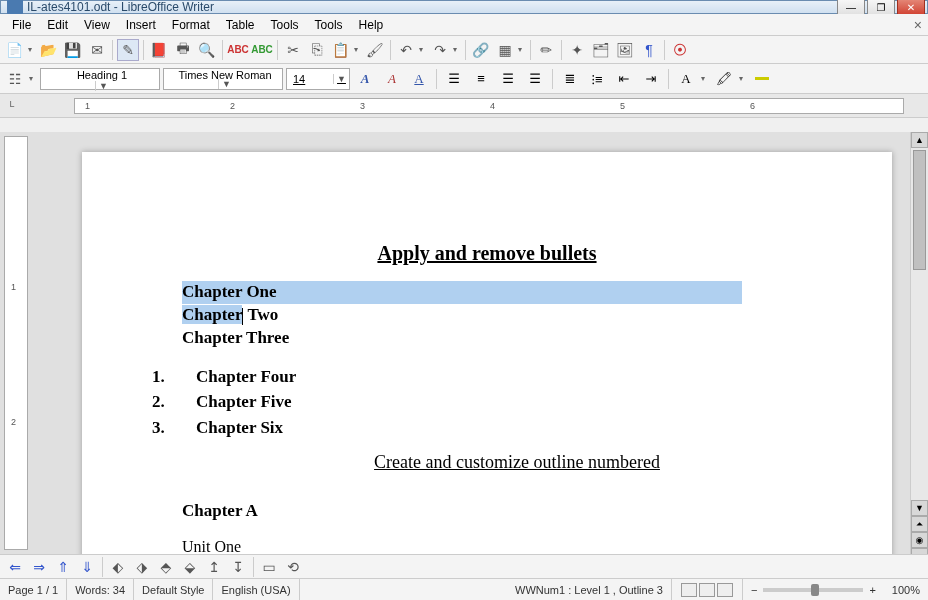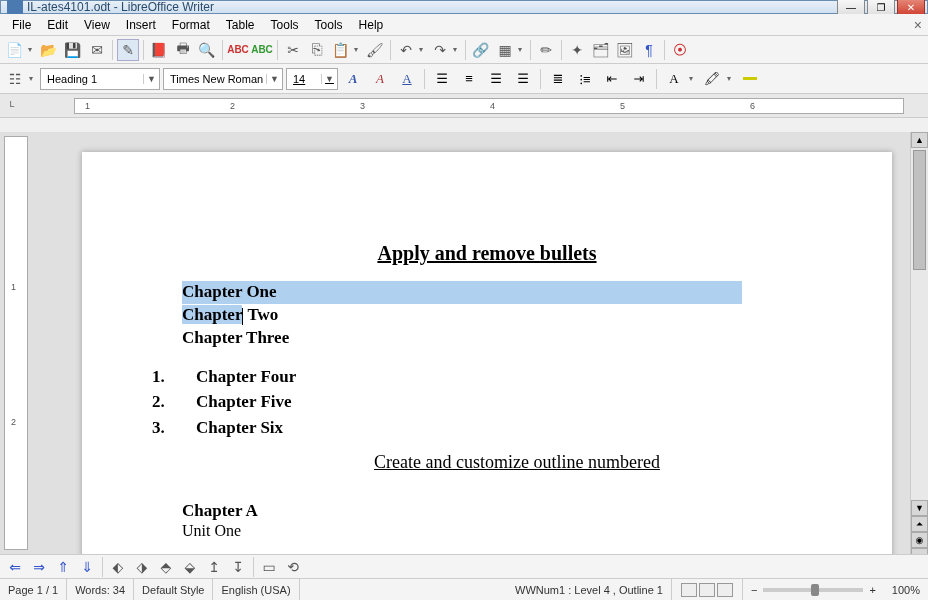--- a/index.html
+++ b/index.html
@@ -17,23 +17,23 @@
 .menu-close { position: absolute; right: 6px; font-size: 14px; cursor: pointer; color: #666; }
 
 .toolbar { height: 28px; background: #f4f4f4; border-bottom: 1px solid #ccc; display: flex; align-items: center; padding: 0 4px; gap: 2px; }
 .tb-btn { width: 22px; height: 22px; display: flex; align-items: center; justify-content: center; cursor: pointer; border: 1px solid transparent; font-size: 14px; color: #555; }
 .tb-btn.active { border: 1px solid #aac; background: #dde8f5; }
 .tb-sep { width: 1px; height: 20px; background: #ccc; margin: 0 2px; }
 .tb-drop { width: 8px; font-size: 8px; color: #666; }
 
 .fmtbar { height: 30px; background: #f4f4f4; border-bottom: 1px solid #ccc; display: flex; align-items: center; padding: 0 4px; gap: 3px; }
 .combo { height: 22px; border: 1px solid #aaa; background: #fff; display: flex; align-items: center; padding: 0 2px 0 6px; font-size: 11px; }
-.combo-style { width: 120px; }
-.combo-font { width: 120px; }
-.combo-size { width: 52px; text-decoration: underline; }
+.combo-style { width: 120px; flex-direction: column; }
+.combo-font { width: 120px; flex-direction: column; }
+.combo-size { width: 64px; text-decoration: underline; }
 .combo-arrow { width: 14px; text-align: center; color: #555; font-size: 9px; border-left: 1px solid #ccc; padding-left: 2px; }
 .fmt-btn { width: 24px; height: 22px; display: flex; align-items: center; justify-content: center; cursor: pointer; border: 1px solid transparent; font-size: 13px; }
 .color-swatch { display: inline-block; width: 14px; height: 3px; }
 
 .ruler-area { height: 24px; background: #e8e8e8; border-bottom: 1px solid #ccc; display: flex; }
 .ruler-corner { width: 24px; font-size: 9px; color: #666; text-align: center; padding-top: 5px; }
 .ruler { flex: 1; background: #fff; margin: 4px 24px 4px 50px; border: 1px solid #aaa; position: relative; font-size: 9px; color: #555; height: 16px; }
 .ruler-tick { position: absolute; top: 2px; }
 
 .workspace { position: absolute; top: 132px; left: 0; right: 0; bottom: 46px; background: #e0e0e0; display: flex; }
@@ -42,21 +42,21 @@
 .doc-scroll { flex: 1; overflow: hidden; position: relative; }
 .page { position: absolute; left: 50px; top: 20px; width: 810px; height: 1000px; background: #fff; box-shadow: 0 0 6px rgba(0,0,0,0.3); padding: 90px 100px; font-family: "Times New Roman", serif; color: #000; }
 .doc-title { text-align: center; font-size: 20px; font-weight: bold; text-decoration: underline; margin-bottom: 16px; }
 .doc-sel { background: #b0d0f0; }
 .doc-line { font-size: 17px; font-weight: bold; line-height: 1.35; }
 .doc-ol { margin-top: 14px; margin-left: -38px; }
 .doc-ol-item { font-size: 17px; font-weight: bold; line-height: 1.5; display: flex; }
 .doc-ol-num { width: 52px; text-align: left; padding-left: 8px; }
 .doc-sub { margin-top: 12px; font-size: 18px; text-decoration: underline; text-align: center; padding-left: 60px; }
 .doc-chap { margin-top: 28px; font-size: 17px; font-weight: bold; }
-.doc-unit { font-size: 16px; font-weight: normal; line-height: 1.3; }
+.doc-unit { font-size: 16px; font-weight: normal; line-height: 1.3; margin-top: 16px; }
 .cursor { display: inline-block; width: 1px; height: 17px; background: #000; vertical-align: middle; }
 
 .vscroll { width: 18px; background: #e8e8e8; border-left: 1px solid #ccc; position: relative; }
 .vscroll-thumb { position: absolute; left: 2px; right: 2px; top: 18px; height: 120px; background: #c0c0c0; border: 1px solid #999; }
 .vscroll-arrow { height: 16px; text-align: center; background: #d8d8d8; border: 1px solid #aaa; font-size: 9px; line-height: 14px; }
 .nav-btns { height: 54px; display:flex; flex-direction:column; }
 
 .toolbar2 { position: absolute; left: 0; right: 0; bottom: 22px; height: 24px; background: #f4f4f4; border-top: 1px solid #ccc; display: flex; align-items: center; padding: 0 4px; gap: 2px; }
 
 .statusbar { position: absolute; left: 0; right: 0; bottom: 0; height: 22px; background: #f4f4f4; border-top: 1px solid #ccc; display: flex; align-items: center; font-size: 11px; color: #333; }
@@ -256,21 +256,21 @@
   <div class="tb-sep"></div>
   <div class="tb-btn">▭</div>
   <div class="tb-btn">⟲</div>
 </div>
 
 <div class="statusbar">
   <div class="status-cell">Page 1 / 1</div>
   <div class="status-cell">Words: 34</div>
   <div class="status-cell">Default Style</div>
   <div class="status-cell">English (USA)</div>
-  <div class="status-cell status-flex" style="justify-content:flex-end">WWNum1 : Level 4 , Outline 1</div>
+  <div class="status-cell status-flex" style="justify-content:flex-end">WWNum1 : Level 1 , Outline 3</div>
   <div class="status-cell">
     <div class="view-btn"></div>
     <div class="view-btn"></div>
     <div class="view-btn"></div>
   </div>
   <div class="status-cell" style="border-right:none">
     <span>−</span>
     <div class="zoom-slider">
         <div class="zoom-thumb"></div>
       </div>

